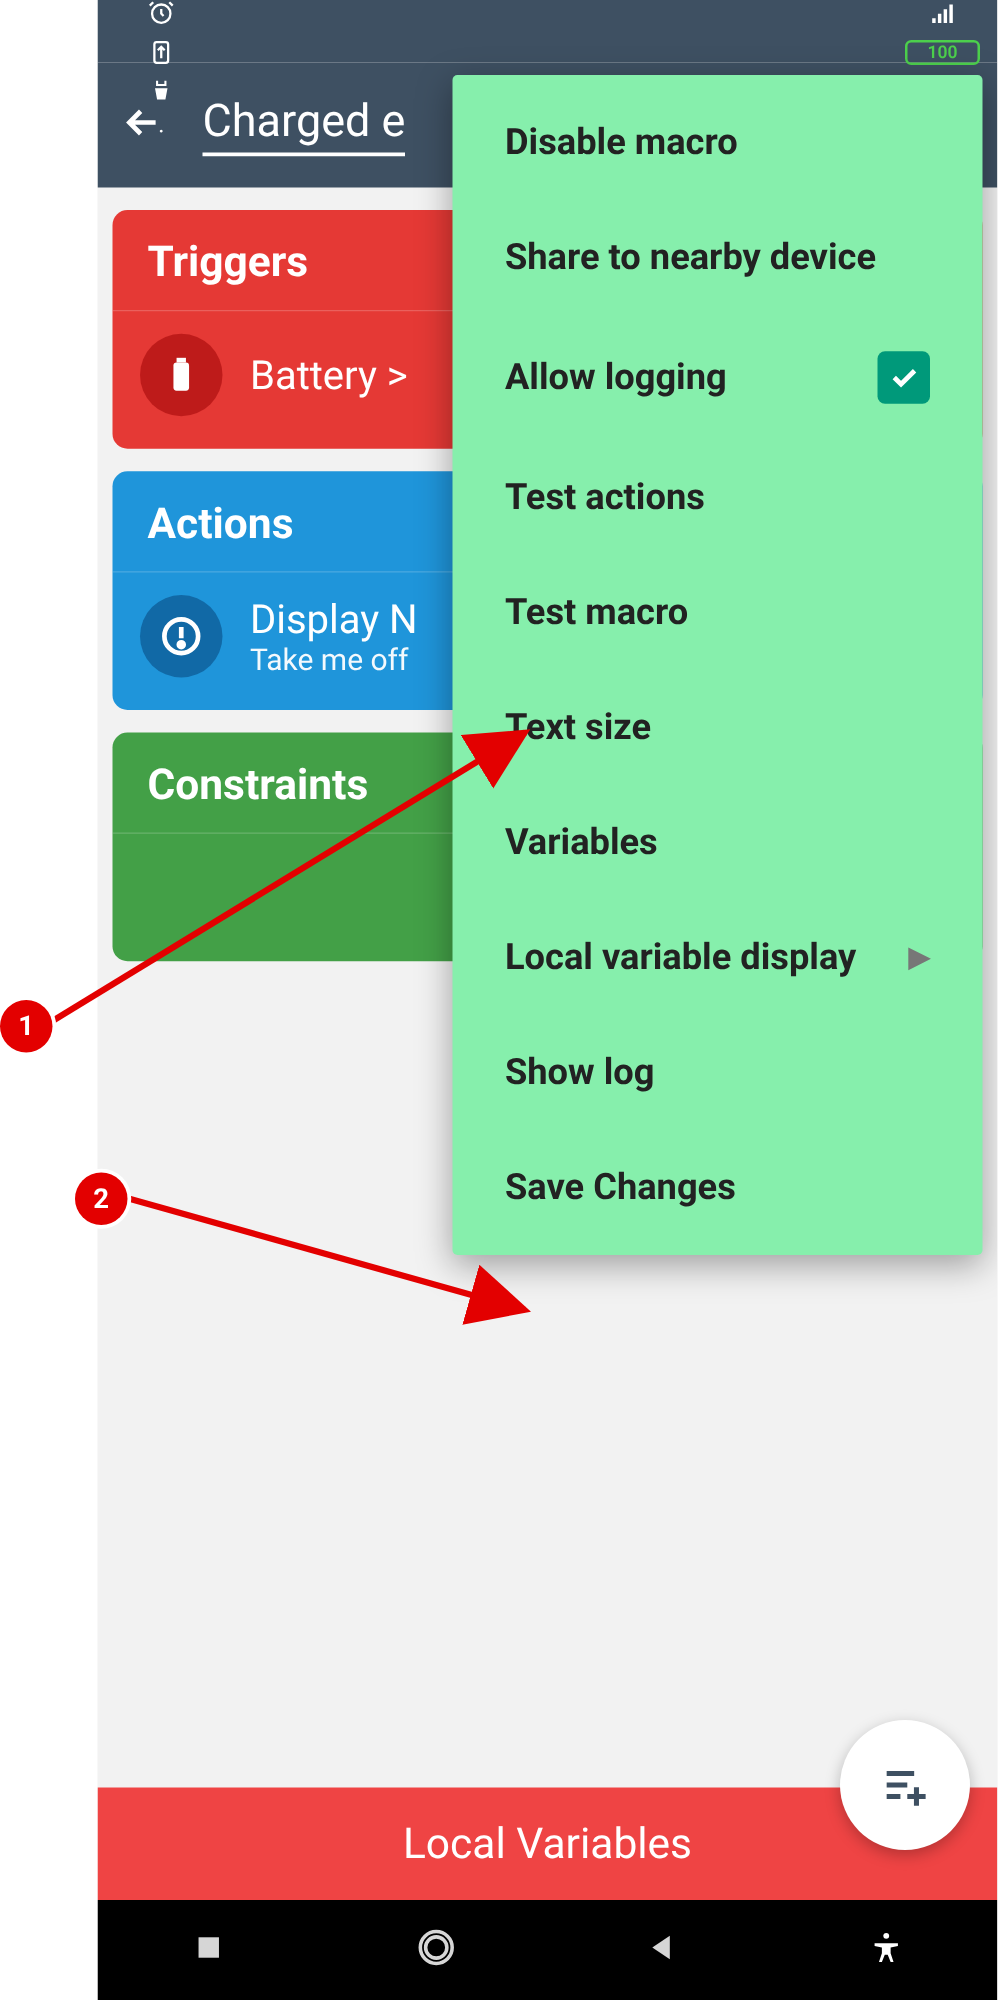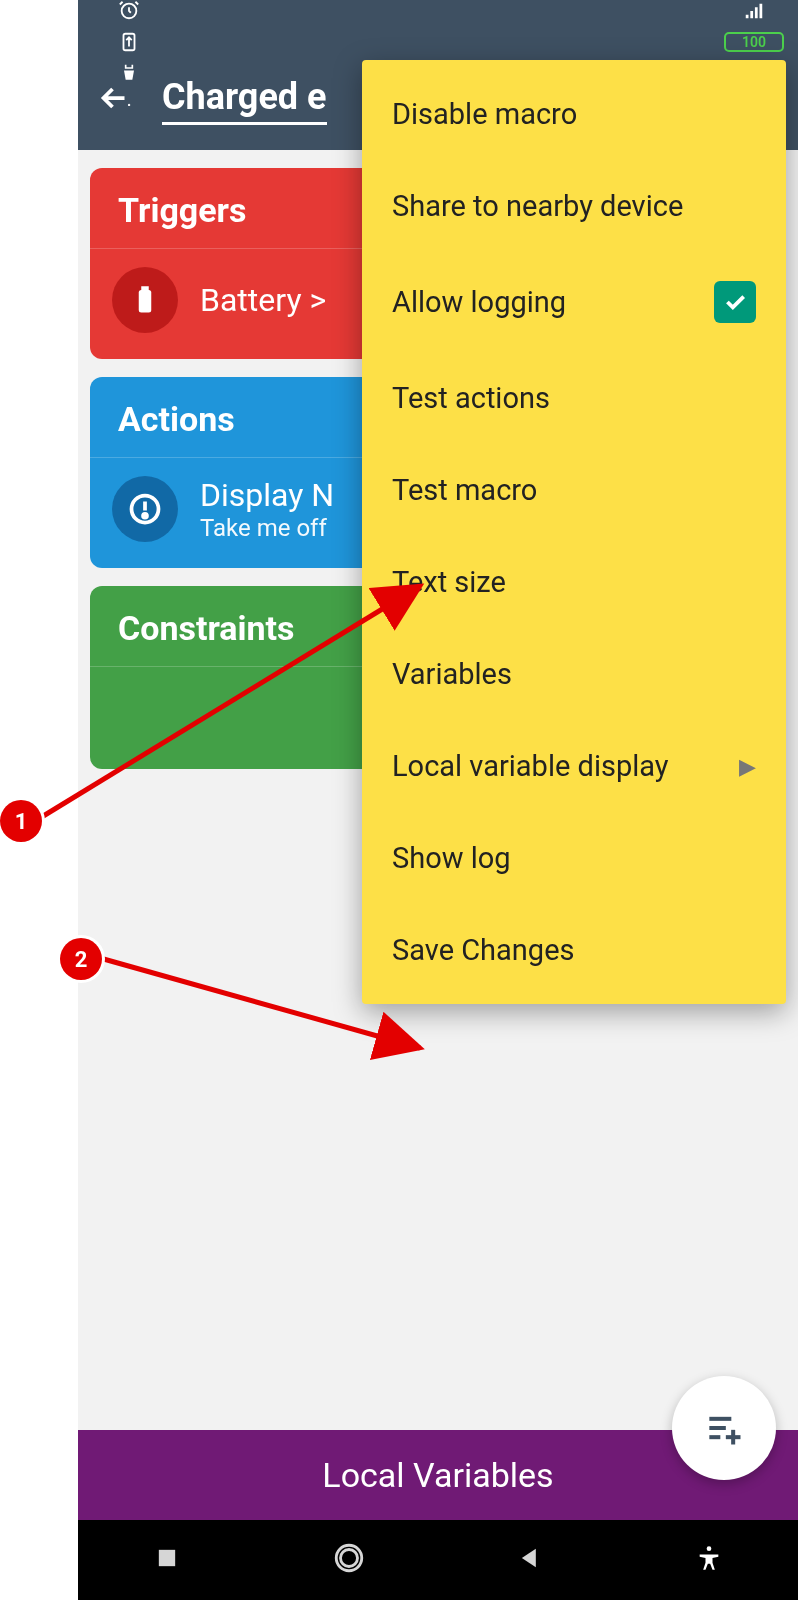--- a/index.html
+++ b/index.html
@@ -46,21 +46,21 @@
     height: 100px;
     background: #3e5062;
     color: #fff;
     display: flex;
     align-items: center;
     padding: 0 18px;
     gap: 30px;
   }
   .header .title {
     font-size: 36px;
-    font-weight: 700;
+    font-weight: 400;
     border-bottom: 3px solid #fff;
     padding-bottom: 4px;
   }
   
   .content { padding: 18px 12px 0 12px; display:flex; flex-direction:column; gap:18px; }
   .card {
     border-radius: 12px;
     color: #fff;
     overflow: hidden;
   }
@@ -88,21 +88,21 @@
   }
   .card-body .texts { display:flex; flex-direction:column; }
   .card-body .line1 { font-size: 32px; text-align: center; }
   .card-body .line2 { font-size: 24px; opacity:0.95; }
   .constraints .card-body { justify-content:center; font-size:32px; padding:28px 0 36px 0; }
   
   .localvars {
     position:absolute;
     left:0; right:0; bottom:80px;
     height:90px;
-    background:#701a75;
+    background:#ef4444;
     color:#fff;
     display:flex;
     align-items:center;
     justify-content:center;
     font-size:34px;
   }
   
   .navbar {
     position:absolute;
     left:0; right:0; bottom:0;
@@ -123,24 +123,25 @@
     box-shadow:0 4px 12px rgba(0,0,0,0.25);
     display:flex; align-items:center; justify-content:center;
     color:#3e5062;
   }
   
   .menu {
     position:absolute;
     top:60px;
     right:12px;
     width:424px;
-    background:#fde047;
+    background:#86efac;
     box-shadow:0 8px 28px rgba(0,0,0,0.35);
     border-radius:4px;
-    padding:8px 0;
+    padding:8px 12px;
+    font-weight:bold;
   }
   .menu .item {
     padding: 29px 30px;
     font-size:29px;
     color:#222;
     display:flex;
     align-items:center;
     justify-content:space-between;
   }
   .menu .checkbox {

